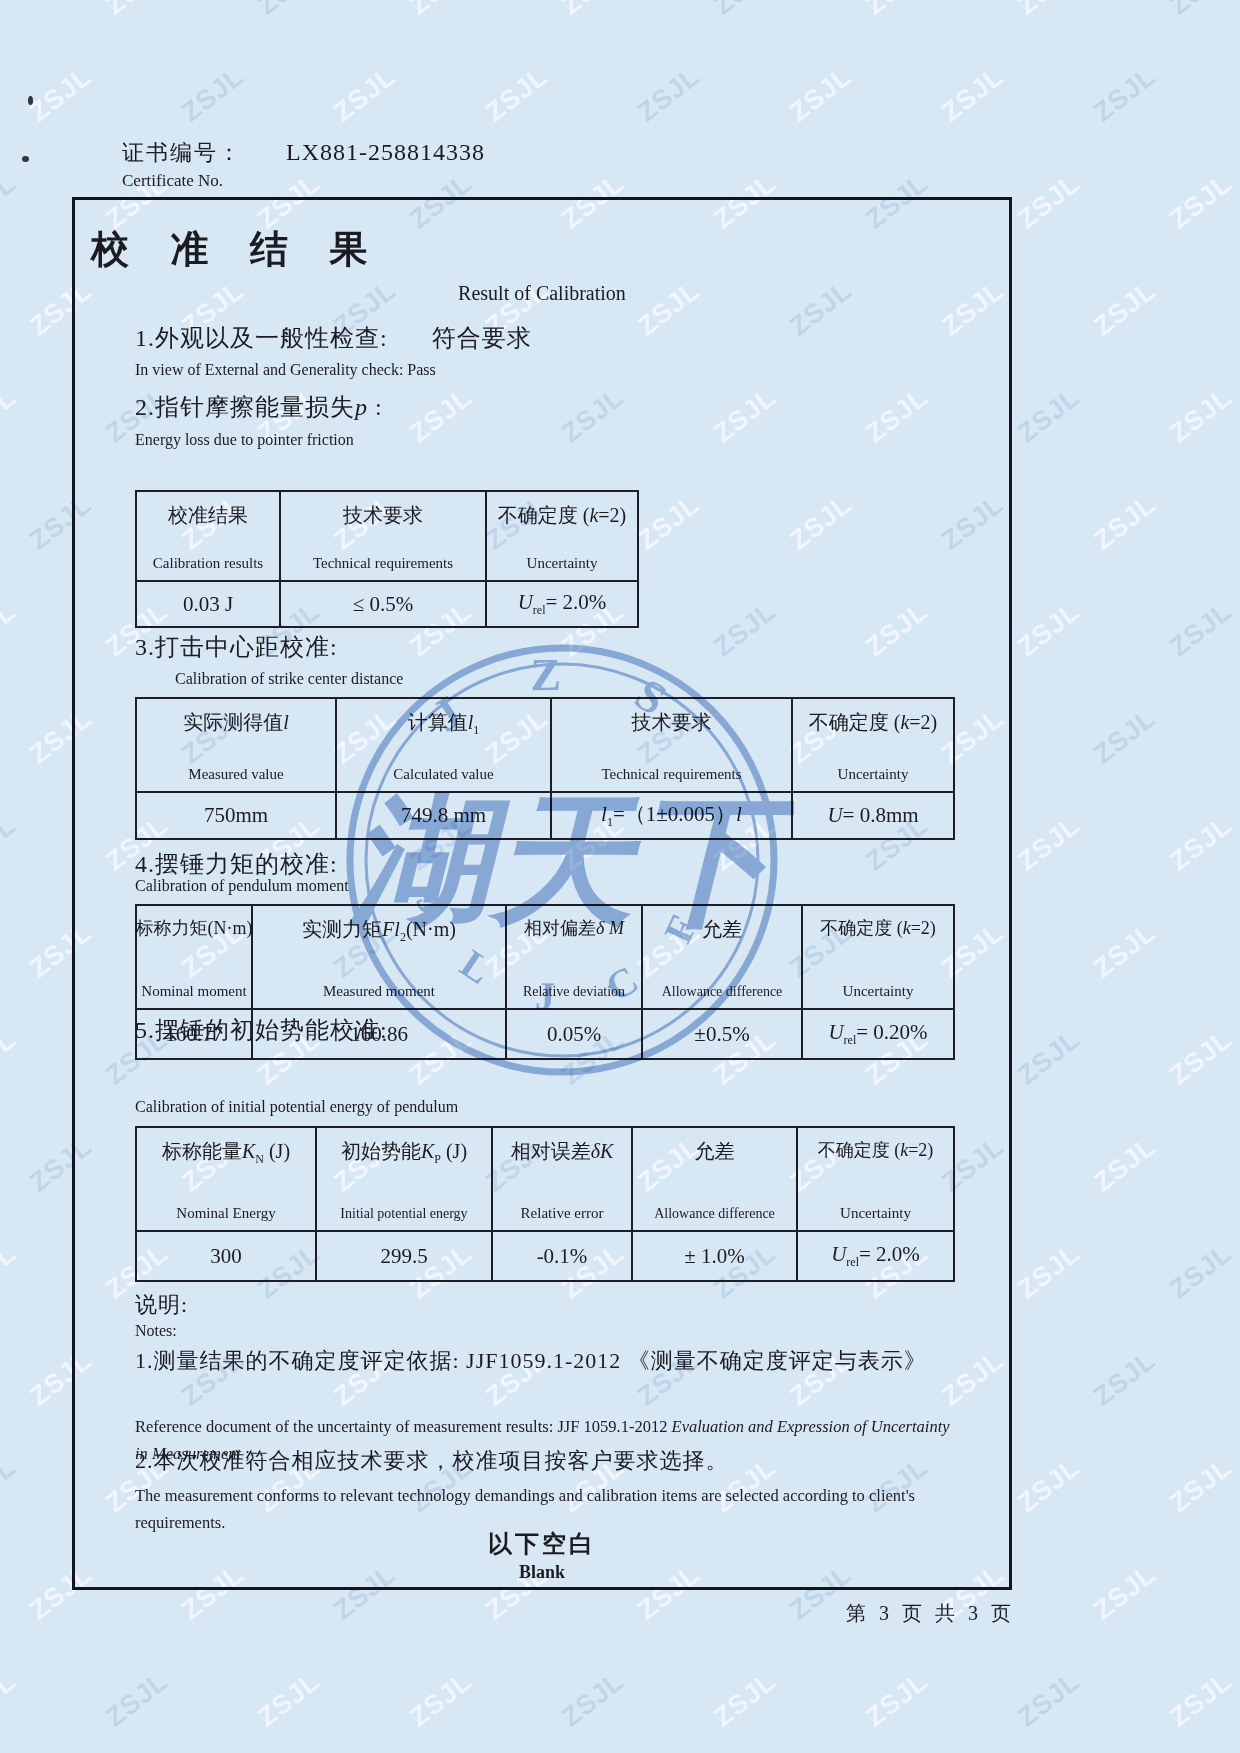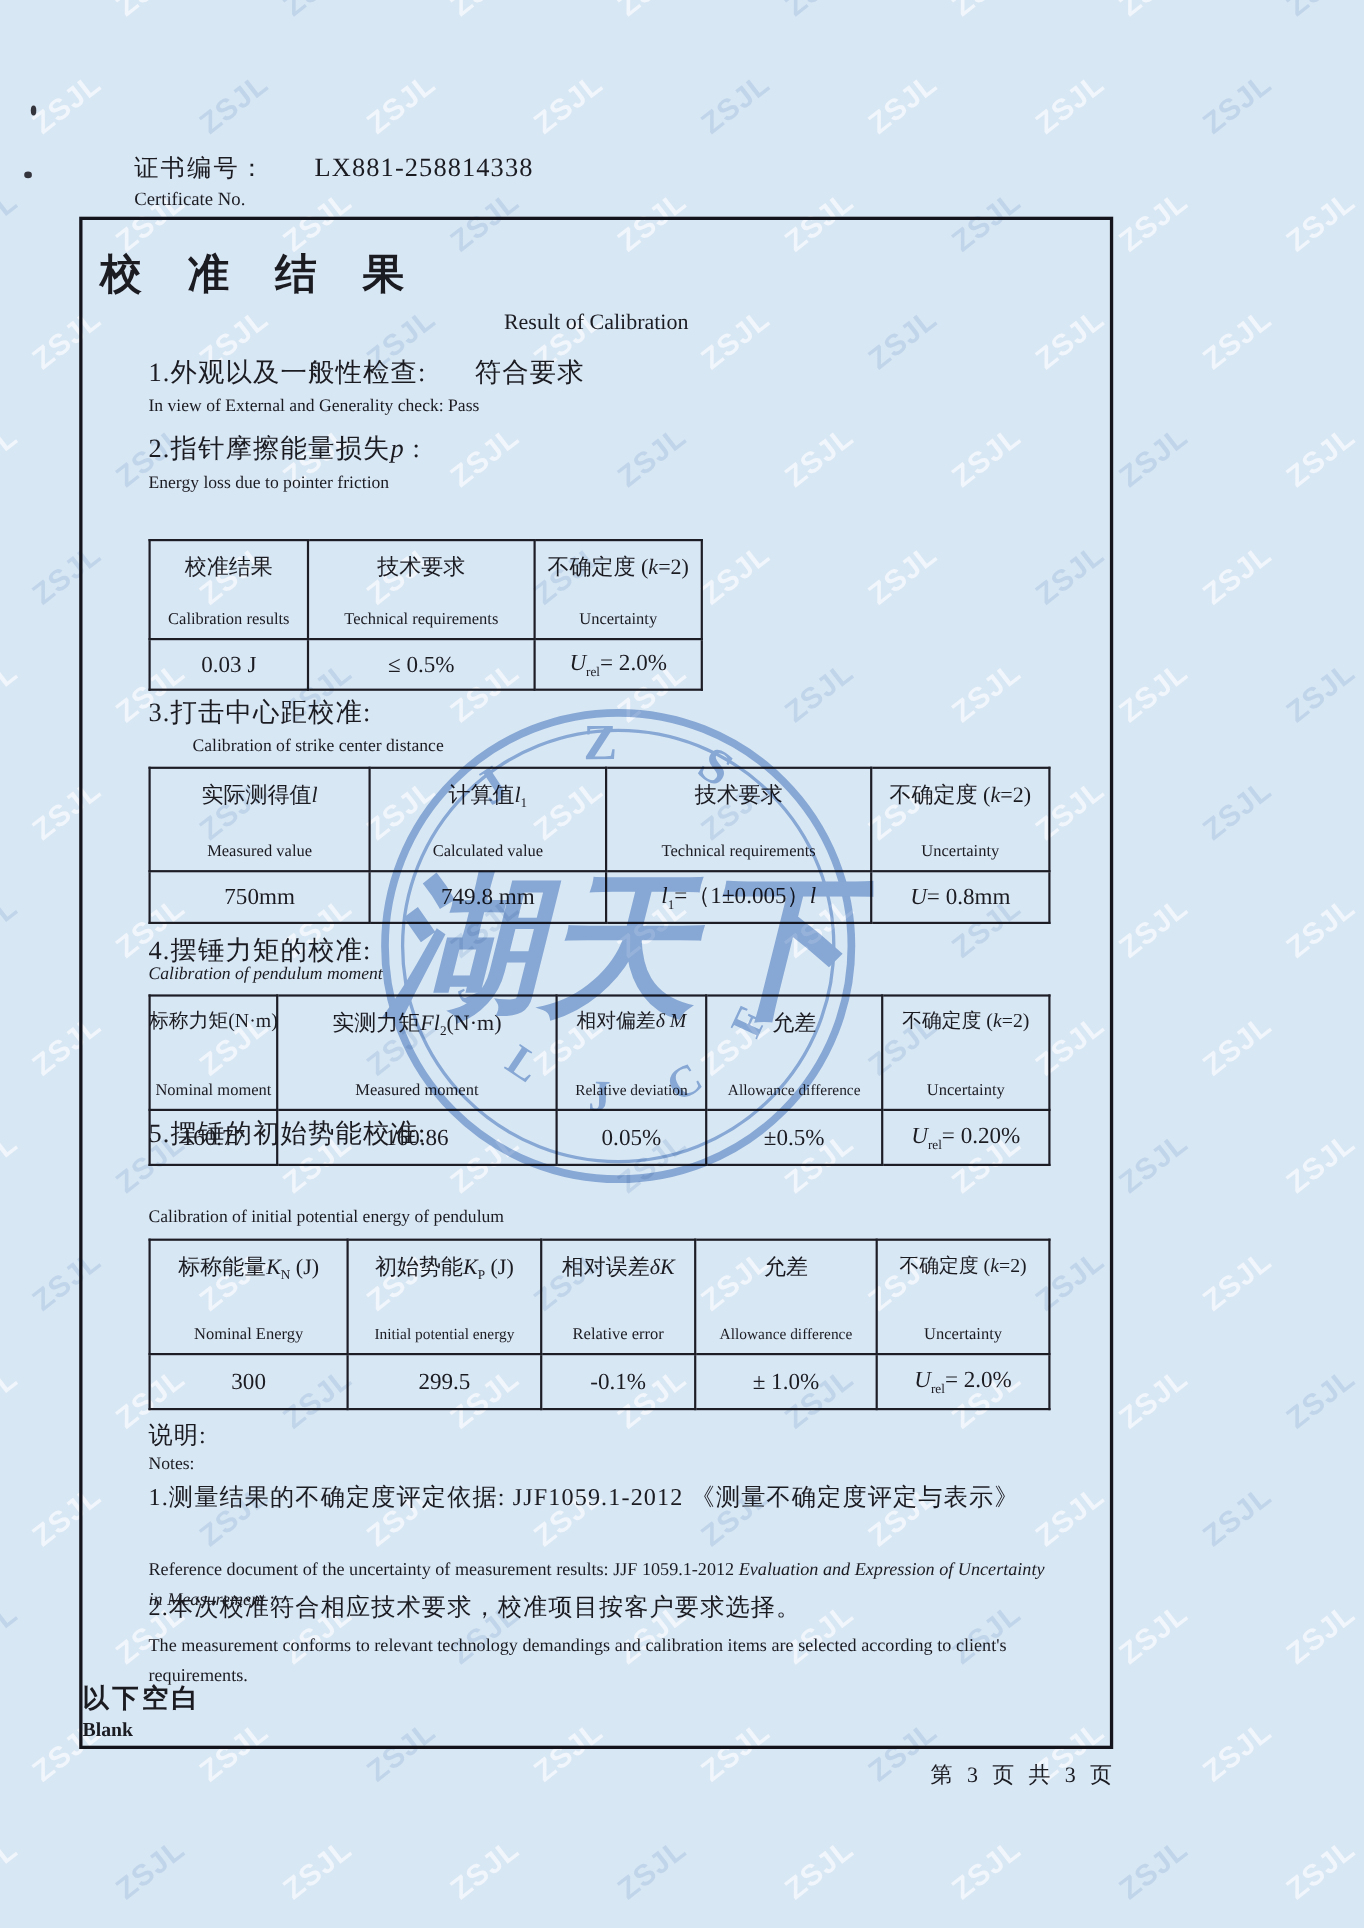--- a/index.html
+++ b/index.html
@@ -52,21 +52,21 @@
   .h102 .hcell-inner{height:102px;}
   .hzh{font-size:20px;white-space:nowrap;}
   .hen{font-size:15px;white-space:nowrap;}
   .dcell{text-align:center;font-size:21px;margin-top:16px;}
   .dr44 td{height:44px;}
   .dr45 td{height:45px;}
   .dr48 td{height:48px;}
   
   .note-zh{font-size:22px;letter-spacing:1px;white-space:nowrap;}
   .note-en{font-size:16.5px;line-height:1.65;width:815px;}
-  .blank-block{left:0;top:1328px;width:100%;text-align:left;}
+  .blank-block{left:0;top:1328px;width:100%;text-align:center;}
   .blank-zh{font-size:24px;font-weight:bold;letter-spacing:3px;}
   .blank-en{font-size:18px;font-weight:bold;margin-top:2px;}
   
   .stamp{position:absolute;left:330px;top:628px;width:464px;height:464px;z-index:5;opacity:.5;mix-blend-mode:multiply;pointer-events:none;}
   .stamp-arc{font-family:"Liberation Serif",serif;font-weight:bold;font-size:46px;letter-spacing:30px;fill:#3f74bd;}
   .stamp-arc-b{font-family:"Liberation Serif",serif;font-weight:bold;font-size:40px;letter-spacing:26px;fill:#3f74bd;}
   .stamp-center{font-family:"Liberation Serif",serif;font-weight:bold;font-style:italic;font-size:142px;fill:#3f74bd;}
   
   .page-footer{position:absolute;left:760px;top:1600px;width:255px;text-align:right;font-size:20px;letter-spacing:4px;z-index:4;}
 </style>
@@ -344,21 +344,21 @@
     <tr class="dr45">
       <td class="dcell">750mm</td>
       <td class="dcell">749.8 mm</td>
       <td class="dcell"><i class="var">l</i><sub>1</sub><span>=（1±0.005）</span><i class="var">l</i></td>
       <td class="dcell"><i class="var">U</i><span>=  0.8mm</span></td>
     </tr>
   </tbody>
     </table>
 
   <div class="abs sec-zh" style="left:60px;top:648px;">4.摆锤力矩的校准:</div>
-  <div class="abs sec-en" style="left:60px;top:677px;font-style:italic;">Calibration of pendulum moment</div>
+  <div class="abs sec-en" style="left:60px;top:677px;">Calibration of pendulum moment</div>
 
   <table class="abs doc-table h102" style="left:60px;top:704px;width:818px;">
     <colgroup>
         <col style="width:116px">
         <col style="width:254px">
         <col style="width:136px">
         <col style="width:160px">
         <col style="width:152px">
       </colgroup>
     <tbody>

